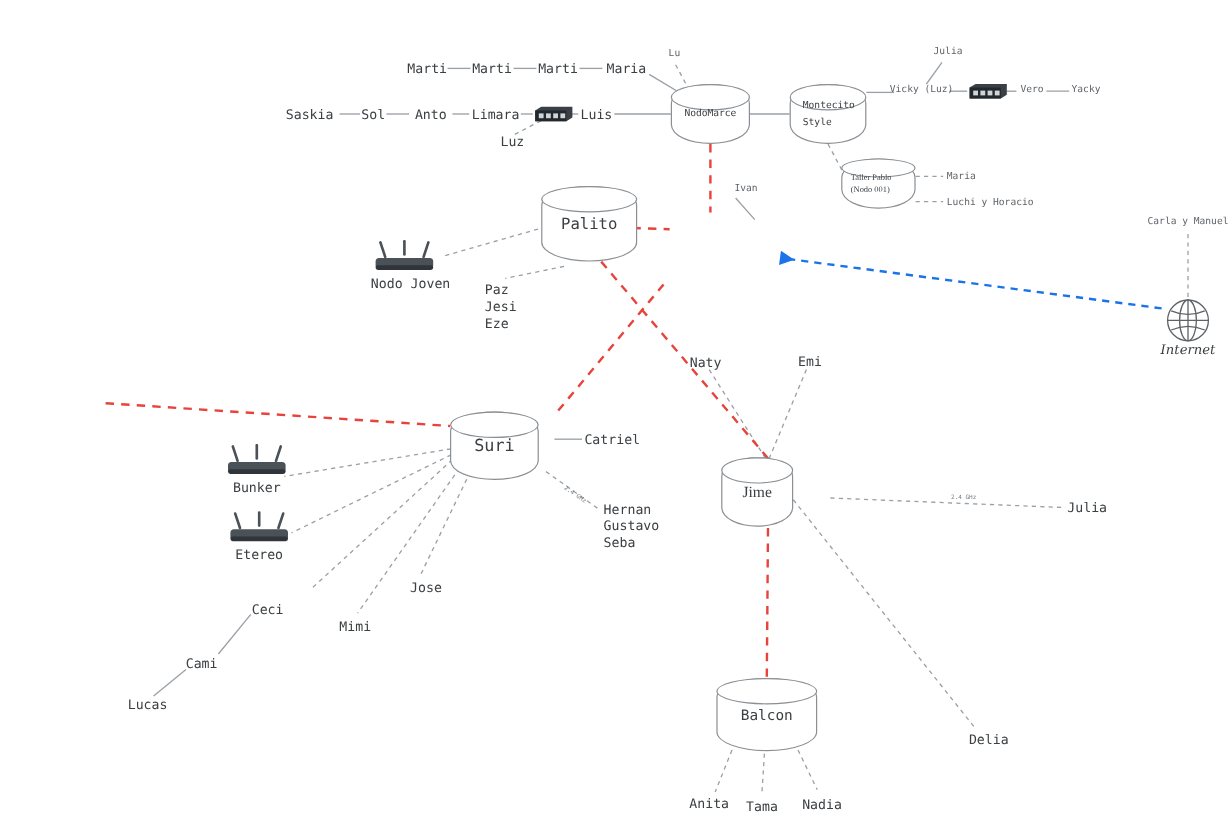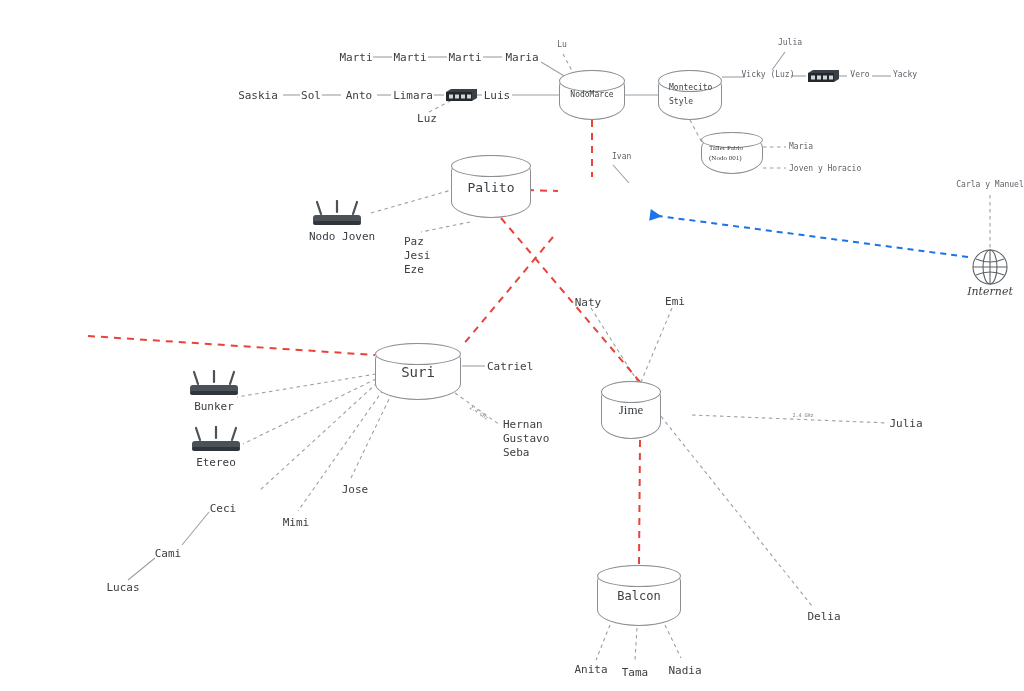--- a/index.html
+++ b/index.html
@@ -222,21 +222,21 @@
 (Nodo 001)</div>
   </div>
 
   <div class="cyl" style="left:451px; top:155px; width:80px; height:63px;">
     <div class="cap"></div>
     <div class="cyl-label" style="font-size:13px;">Palito</div>
   </div>
 
 
 
-  <div class="cyl" style="left:375px; top:343px; width:86px; height:57px;">
+  <div class="cyl" style="left:375px; top:343px; width:74px; height:57px;">
     <div class="cap"></div>
     <div class="cyl-label" style="font-size:14px;">Suri</div>
   </div>
 
   <div class="cyl" style="left:601px; top:381px; width:60px; height:58px;font-family:Liberation Serif, serif;">
     <div class="cap"></div>
     <div class="cyl-label" style="font-size:13px;">Jime</div>
   </div>
 
   <div class="cyl" style="left:597px; top:565px; width:84px; height:61px;">
@@ -323,21 +323,21 @@
   <div class="label ctr" style="left:413px; top:89px;">Limara</div>
   <div class="label ctr" style="left:497px; top:89px;">Luis</div>
   <div class="label ctr" style="left:427px; top:112px;">Luz</div>
 
   <div class="label ctr sm" style="left:790px; top:38px;">Julia</div>
   <div class="label ctr sm" style="left:768px; top:70px;">Vicky (Luz)</div>
   <div class="label ctr sm" style="left:860px; top:70px;">Vero</div>
   <div class="label ctr sm" style="left:905px; top:70px;">Yacky</div>
 
   <div class="label sm" style="left:789px; top:142px;">Maria</div>
-  <div class="label sm" style="left:789px; top:164px;">Joven y Horacio</div>
+  <div class="label sm" style="left:789px; top:164px;">Luchi y Horacio</div>
 
   <div class="label ctr sm" style="left:990px; top:180px;">Carla y Manuel</div>
 
   <div class="label sm" style="left:612px; top:152px;">Ivan</div>
 
   <div class="label multi" style="left:404px; top:235px;">Paz
 Jesi
 Eze</div>
 
   <div class="label" style="left:487px; top:360px;">Catriel</div>

